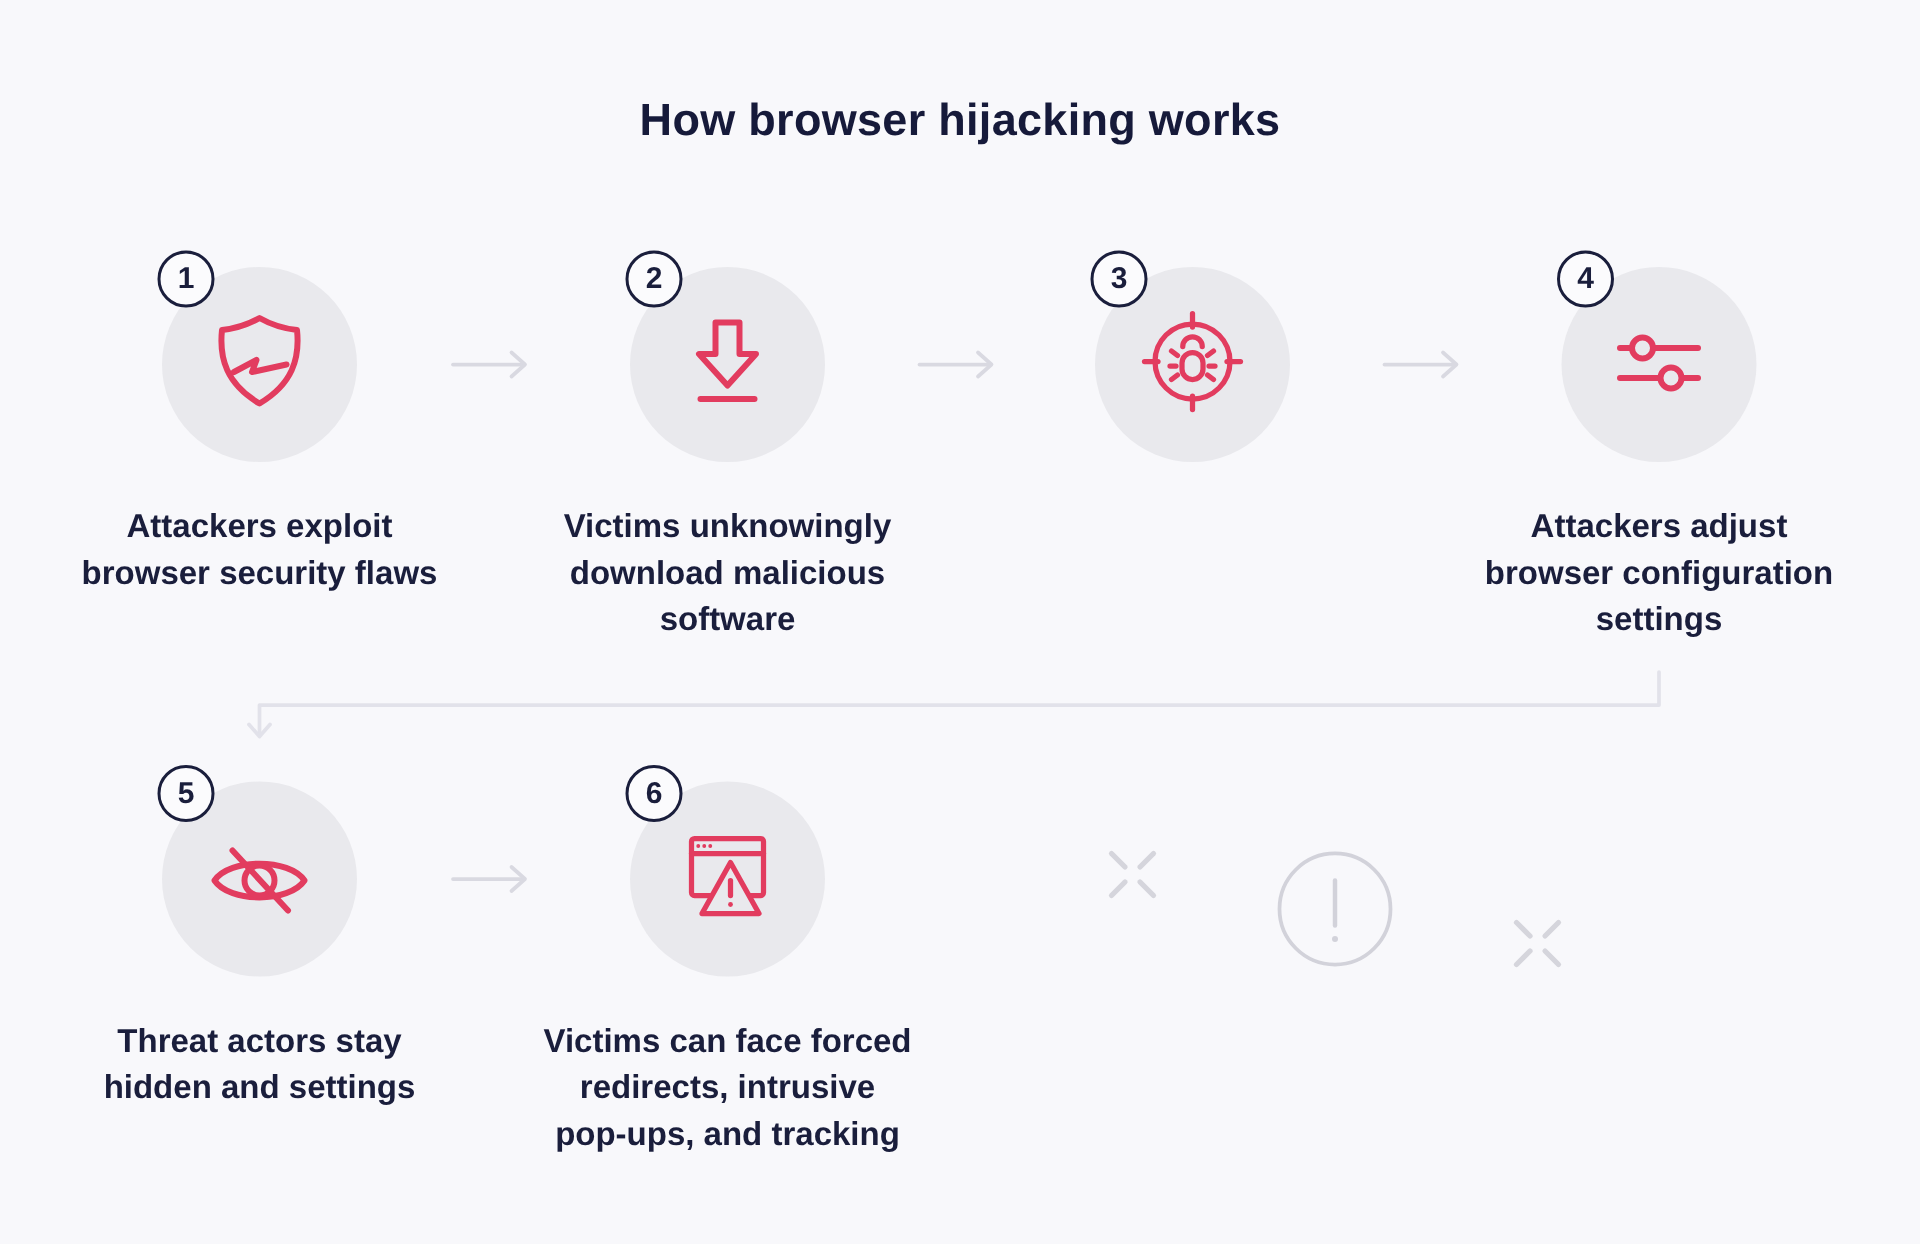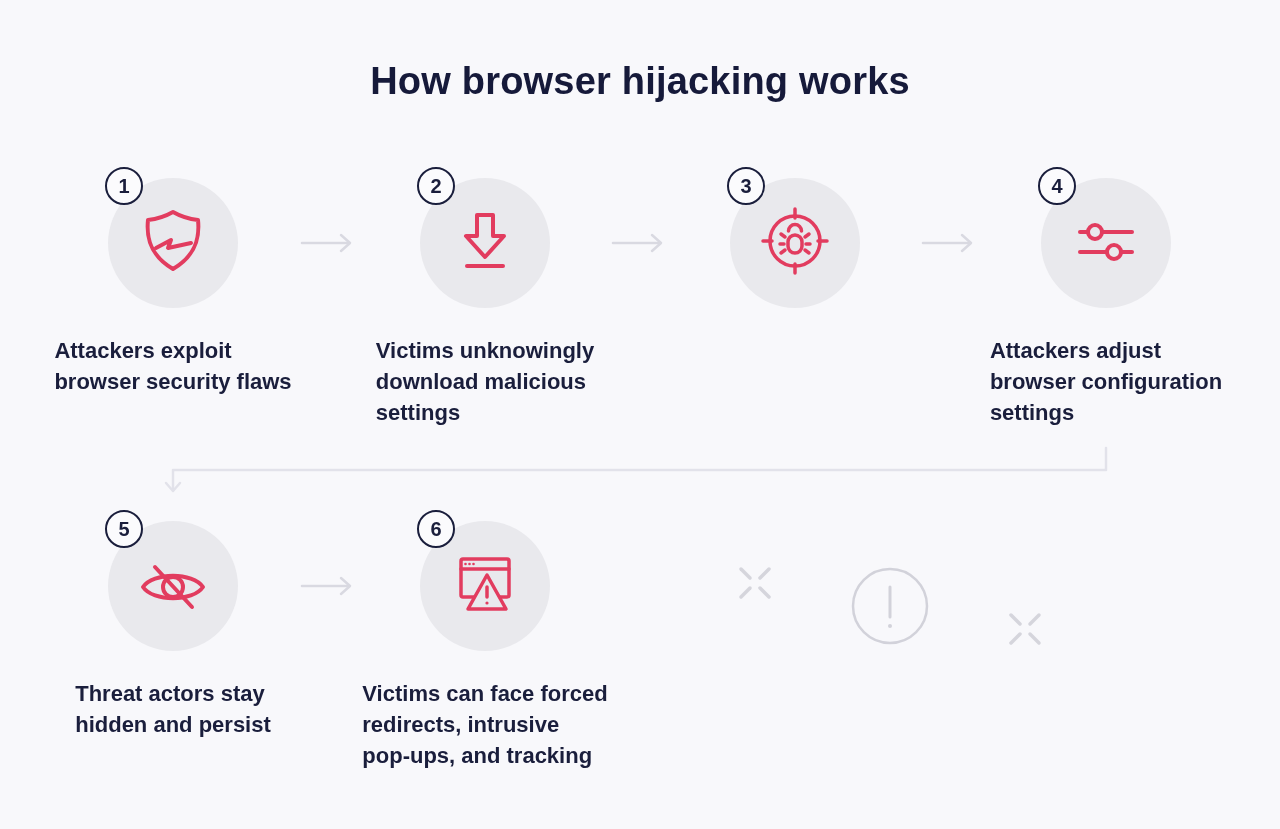--- a/index.html
+++ b/index.html
@@ -8,21 +8,21 @@
     position: relative;
     background: #f8f8fb;
     font-family: "Liberation Sans", sans-serif;
     color: #1a1e3c;
     overflow: hidden;
   }
   .title {
     position: absolute;
     top: 58px; left: 0; width: 1280px;
     text-align: center;
-    font-size: 38px;
+    font-size: 30px;
     line-height: 46px;
     font-weight: 700;
     color: #161a3a;
     letter-spacing: 0.2px;
   }
   .step {
     position: absolute;
     width: 280px;
     display: flex;
     flex-direction: column;
@@ -42,20 +42,21 @@
     border-radius: 50%;
     background: #fbfbfd;
     border: 2.5px solid #1a1e3c;
     display: flex; align-items: center; justify-content: center;
     font-size: 20px;
     font-weight: 600;
     color: #1a1e3c;
   }
   .caption {
     margin-top: 27px;
+    text-align: center;
     white-space: pre-line;
     font-size: 22px;
     line-height: 31px;
     font-weight: 600;
     color: #1a1e3c;
   }
   .flow-arrow { position: absolute; }
   .connector-layer {
     position: absolute;
     left: 0; top: 0; width: 1280px; height: 829px;
@@ -91,21 +92,21 @@
         <svg width="76" height="76" viewBox="0 0 76 76" fill="none" stroke="#e23c5f" stroke-width="4" stroke-linecap="round" stroke-linejoin="round">
           <path d="M30 12 H46 V33 H57 L38 54 L19 33 H30 Z"></path>
           <path d="M20 63 H56"></path>
         </svg>
       </span>
     </div>
     <div class="badge">2</div>
   </div>
   <div class="caption">Victims unknowingly
 download malicious
-settings</div>
+software</div>
 </div>
 
 <div class="step" style="left:655px; top:178px;">
   <div class="icon-wrap">
     <div class="circle">
       <span>
         <svg width="76" height="76" viewBox="0 0 76 76" fill="none" stroke="#e23c5f" stroke-width="3.5" stroke-linecap="round" stroke-linejoin="round">
           <circle cx="38" cy="38" r="25"></circle>
           <path d="M38 6 V15"></path>
             <path d="M38 61 V70"></path>
@@ -152,21 +153,21 @@
         <svg width="76" height="76" viewBox="0 0 76 76" fill="none" stroke="#e23c5f" stroke-width="4" stroke-linecap="round" stroke-linejoin="round">
           <path d="M8 41 C18 26 58 26 68 41 C58 56 18 56 8 41 Z"></path>
           <circle cx="38" cy="41" r="10"></circle>
           <path d="M20 21 L57 61"></path>
         </svg>
       </span>
     </div>
     <div class="badge">5</div>
   </div>
   <div class="caption">Threat actors stay
-hidden and persist</div>
+hidden and settings</div>
 </div>
 
 <div class="step" style="left:345px; top:521px;">
   <div class="icon-wrap">
     <div class="circle">
       <span>
         <svg width="76" height="76" viewBox="0 0 76 76" fill="none" stroke="#e23c5f" stroke-width="3.5" stroke-linecap="round" stroke-linejoin="round">
           <rect x="14" y="13" width="48" height="38" rx="2"></rect>
           <path d="M14 23 H62"></path>
           <circle cx="18.5" cy="18" r="1.3" fill="#e23c5f" stroke="none"></circle>

